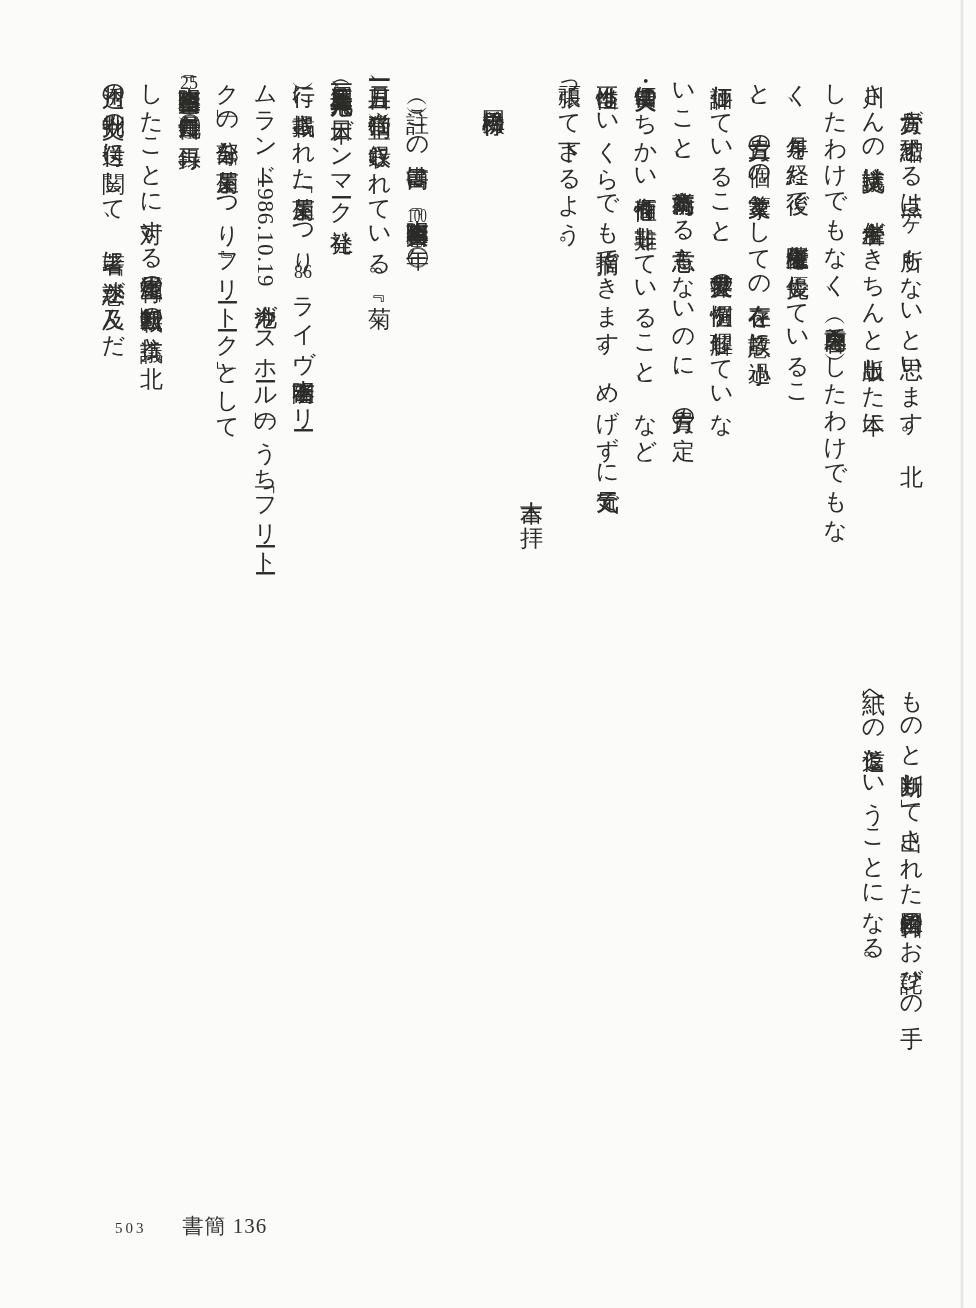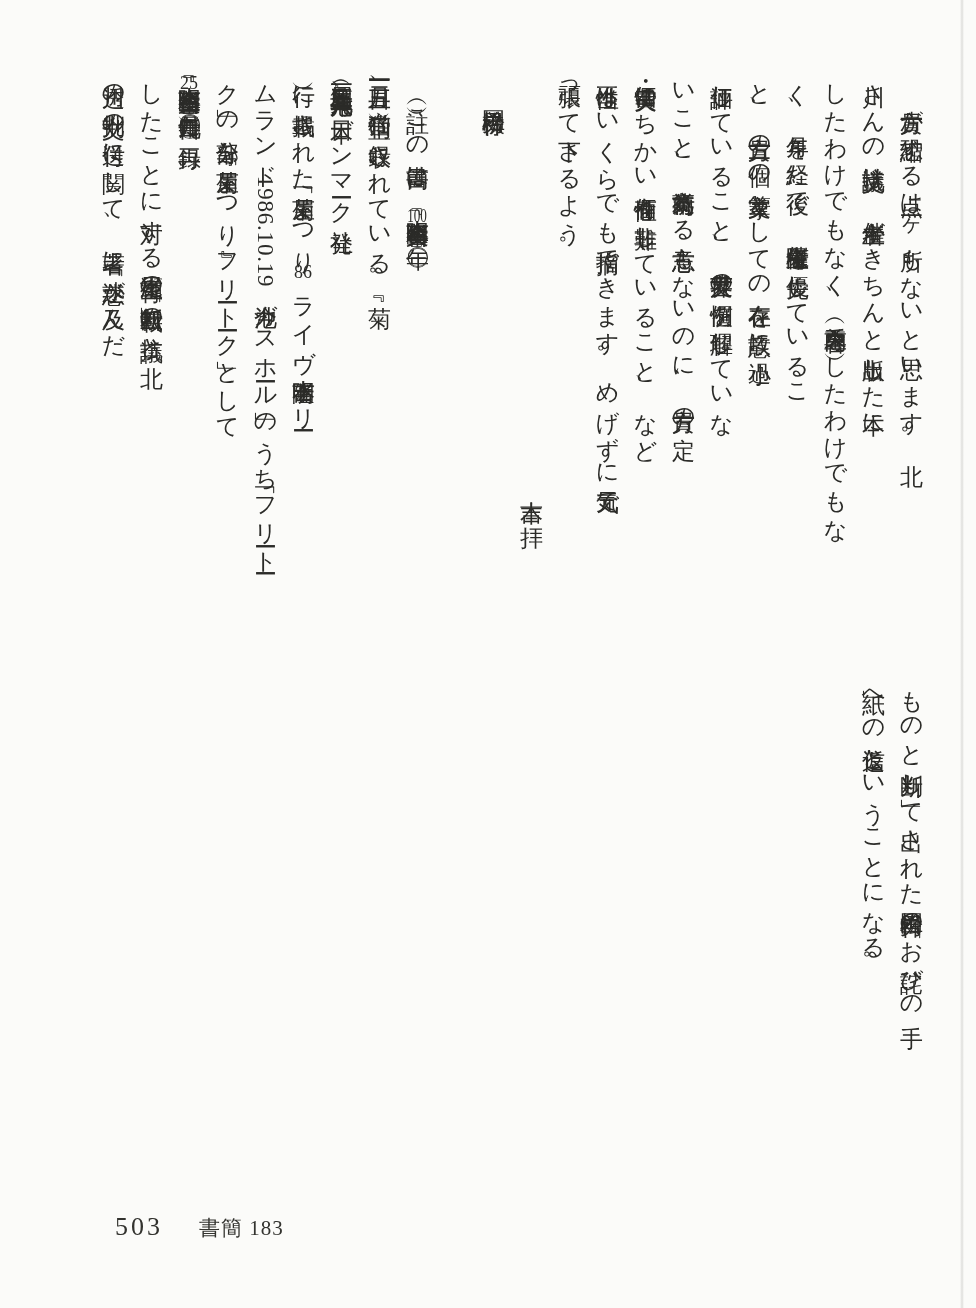--- a/index.html
+++ b/index.html
@@ -60,21 +60,21 @@
   .footer{
     position:absolute;
     left:115px;
     top:1212px;
     display:flex;
     align-items:baseline;
     gap:36px;
     color:#33332f;
   }
   .pagenum{
-    font-size:26px;
+    font-size:15px;
     letter-spacing:3px;
     font-feature-settings:"onum" 1;
   }
   .running-title{
     font-size:21px;
     letter-spacing:1px;
   }
 </style>
 </head>
 <body>
@@ -111,16 +111,16 @@
       </div>
   </div>
 
   <div class="vband band-bottom">
       <div class="vline">ものと判断し」て出された松岡祥男の「お詫びの手</div>
       <div class="vline">紙」への返信ということになる。</div>
     </div>
 
   <div class="footer">
     <span class="pagenum">503</span>
-    <span class="running-title">書簡 183</span>
+    <span class="running-title">書簡 136</span>
   </div>
 
 </div>
 
 </body></html>

